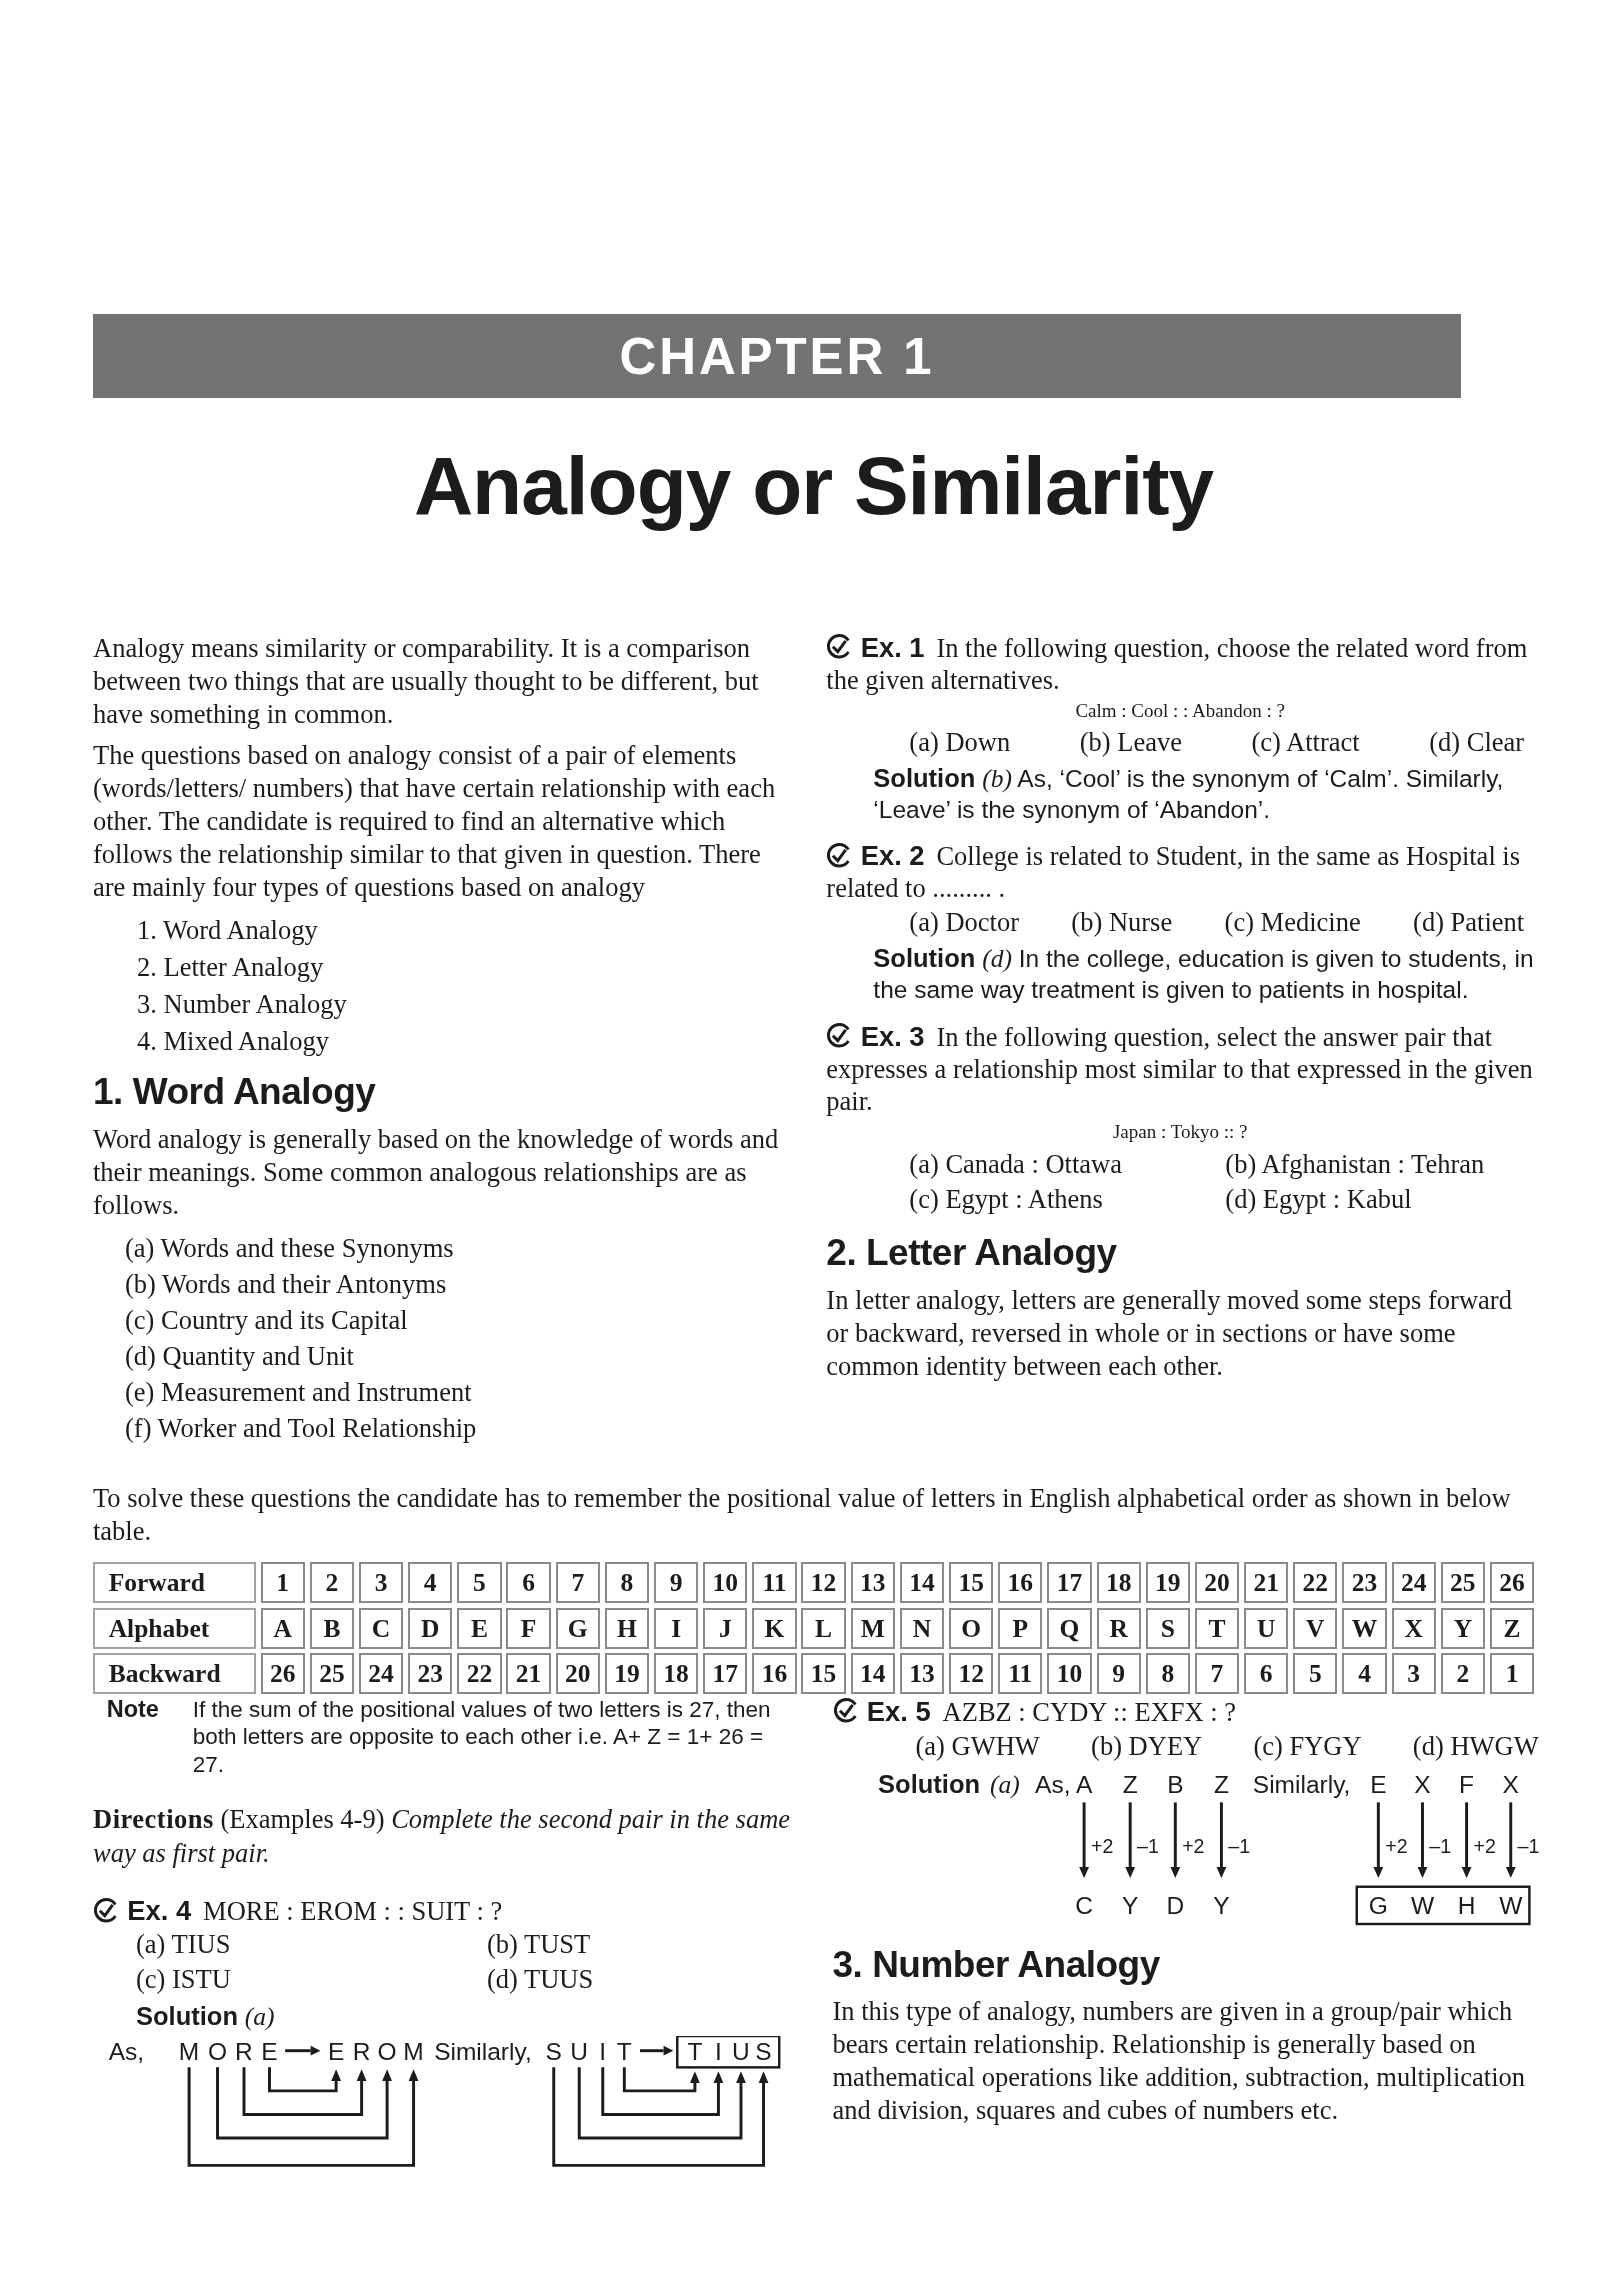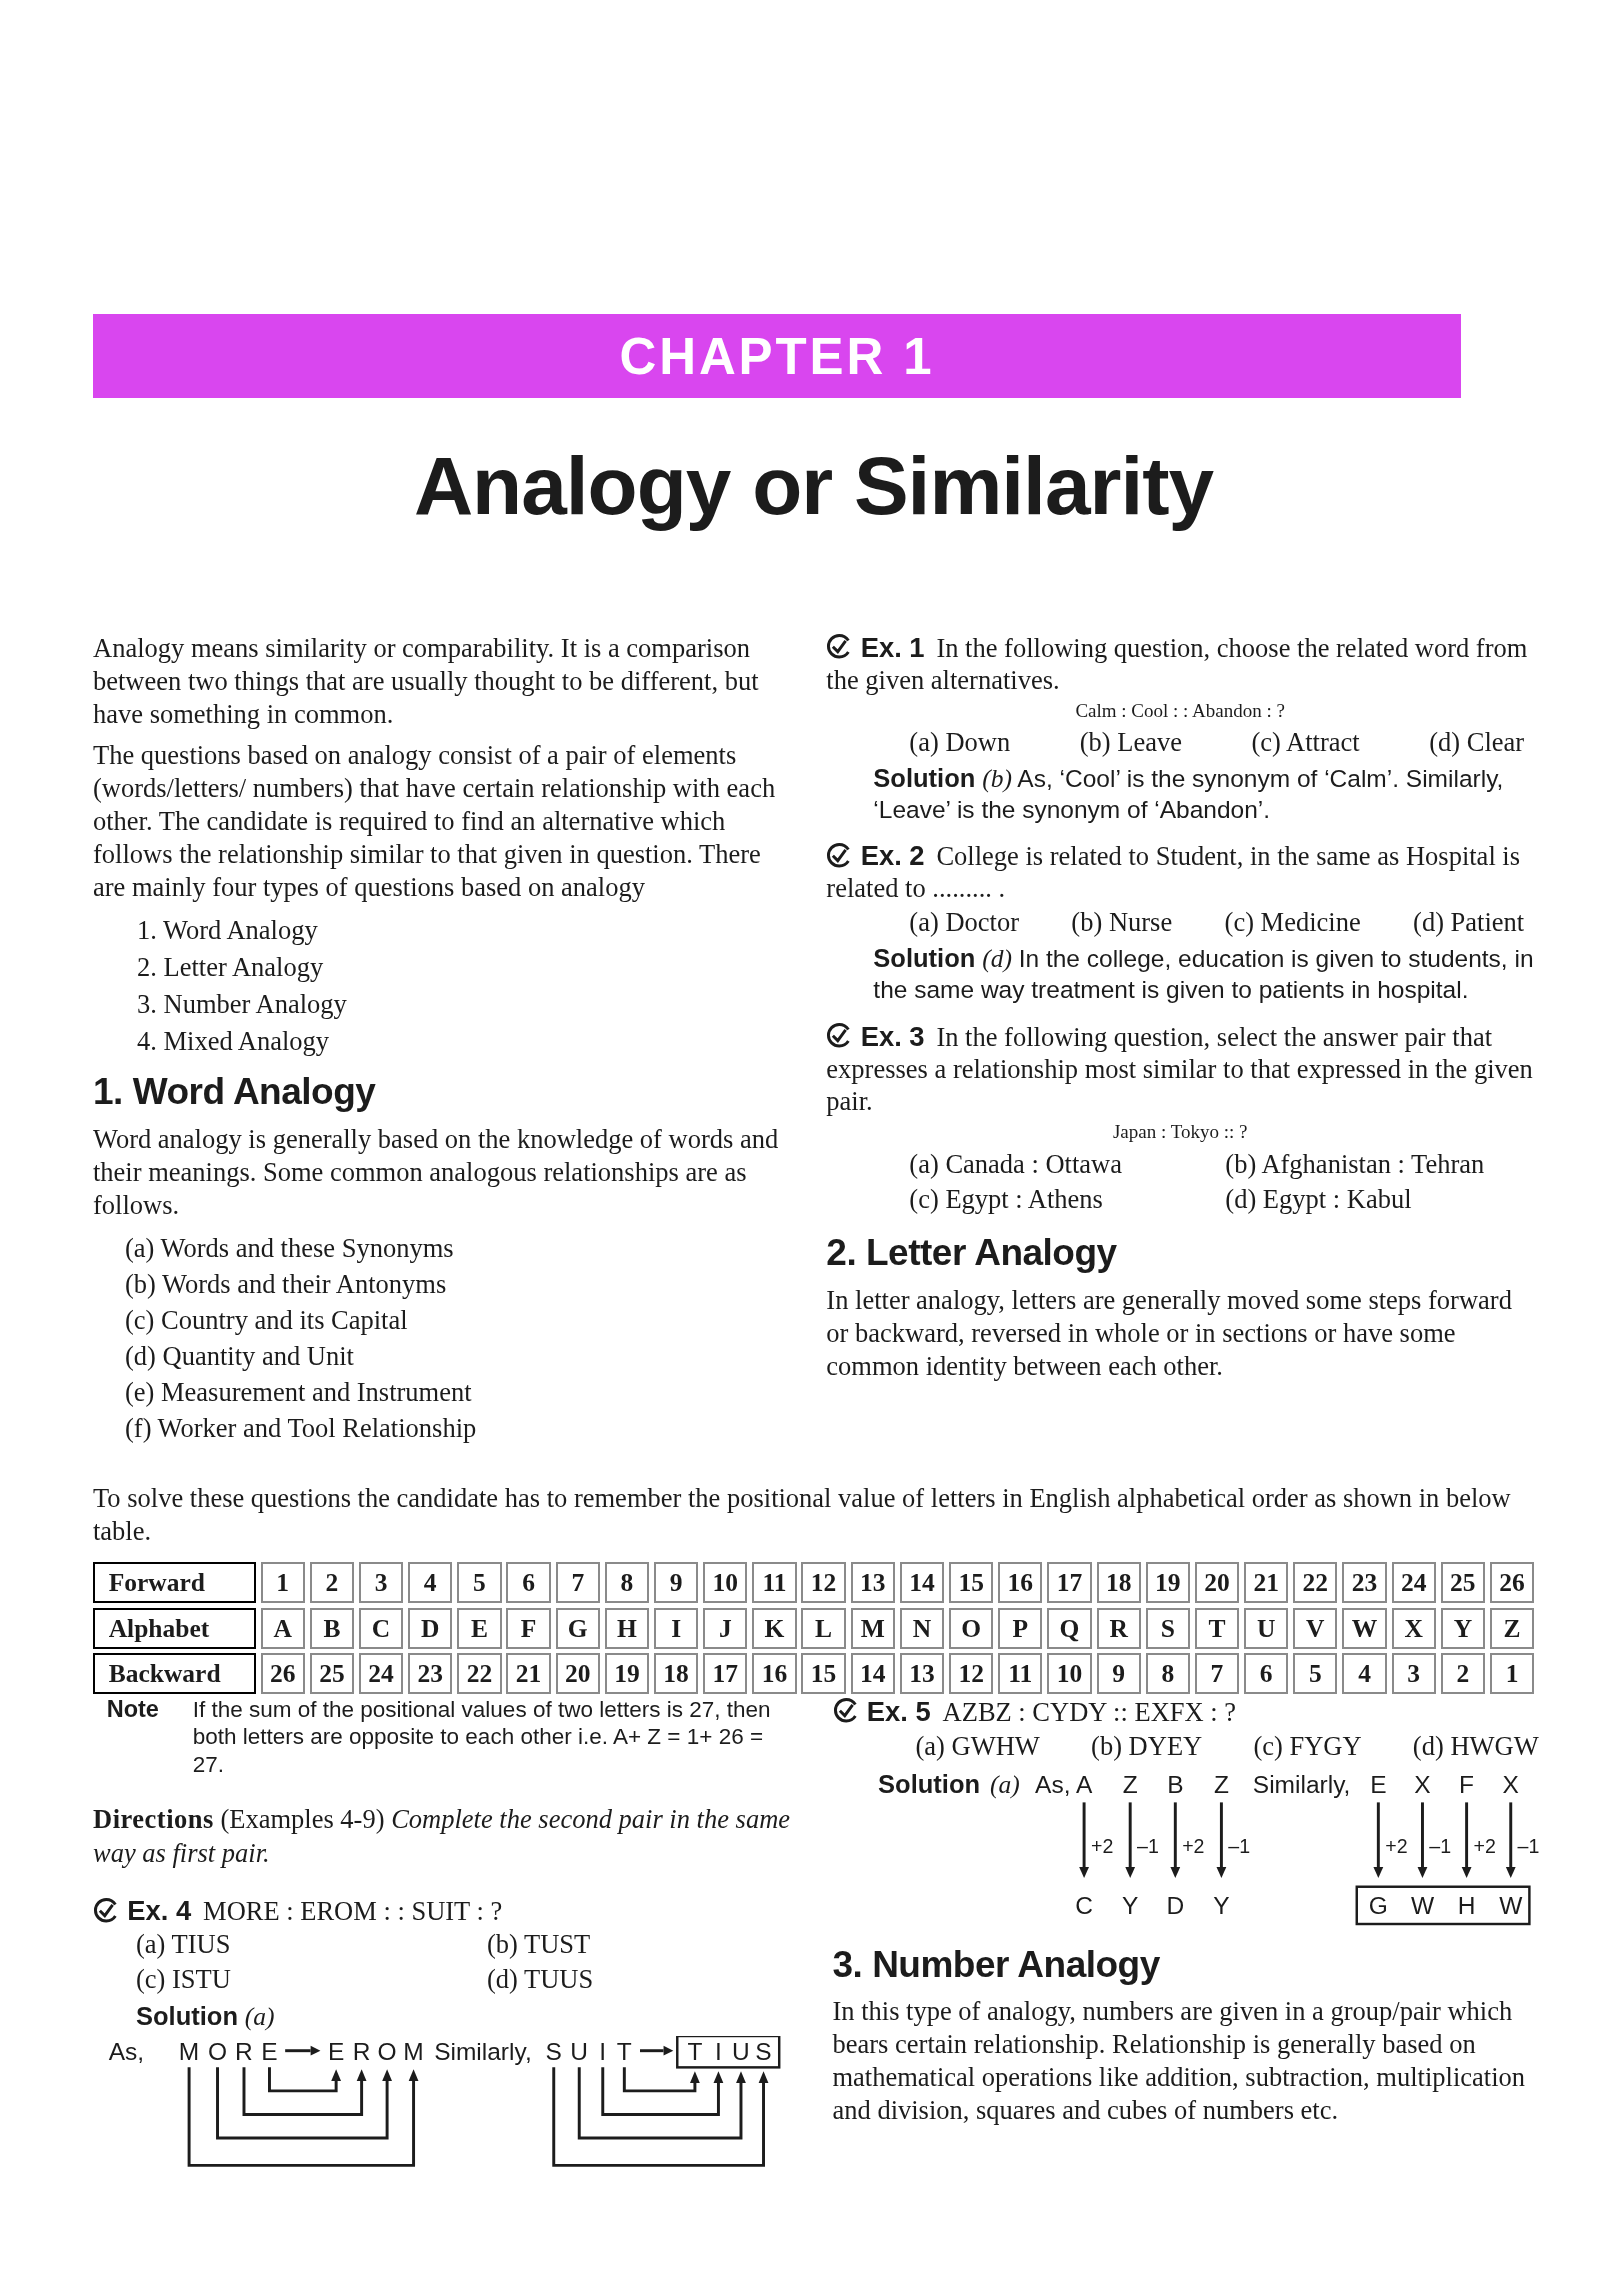--- a/index.html
+++ b/index.html
@@ -1,18 +1,18 @@
 <!DOCTYPE html>
 <html><head>
 <meta charset="utf-8">
 <style>
   html,body{margin:0;padding:0;background:#ffffff;}
   .page{position:relative;width:1620px;height:2293px;background:#ffffff;color:#1c1c1c;
         font-family:"Liberation Serif",serif;overflow:hidden;}
-  .chapter-bar{position:absolute;left:93px;top:314px;width:1368px;height:84px;background:#d946ef;
+  .chapter-bar{position:absolute;left:93px;top:314px;width:1368px;height:84px;background:#737373;
         display:flex;align-items:center;justify-content:center;}
   .chapter-bar span{color:#ffffff;font-family:"Liberation Sans",sans-serif;font-weight:bold;
         font-size:51px;letter-spacing:2.9px;}
   .page-title{position:absolute;left:93px;top:439px;width:1441px;text-align:center;
         font-family:"Liberation Sans",sans-serif;font-weight:bold;font-size:82px;letter-spacing:-1px;}
   .cols{position:absolute;left:93px;width:1441px;display:flex;gap:16px;}
   .cols-top{top:632px;}
   .cols-bottom{top:1696px;}
   .col-l{width:700px;margin-right:25.5px;}
   .col-r{width:716px;}
@@ -29,21 +29,21 @@
   .opts-row{display:flex;justify-content:space-between;margin:2px 9.8px 2px 83px;font-size:26.5px;line-height:33px;}
   .opts-grid{display:grid;grid-template-columns:316px auto;margin-left:83px;font-size:26.5px;line-height:35px;}
   .opts-grid-l{display:grid;grid-template-columns:351px auto;margin-left:43px;font-size:26.5px;line-height:35px;}
   .sol{font-family:"Liberation Sans",sans-serif;font-size:24.5px;line-height:31px;margin:3.9px 0 0 47px;}
   .sol b{font-size:25.5px;}
   .sol i{font-family:"Liberation Serif",serif;font-size:25.5px;}
   .sol-l{margin-left:43px;}
   .mid{position:absolute;left:93px;top:1482px;width:1441px;}
   .atable{margin-top:13.7px;}
   .trow{display:flex;margin-bottom:4.9px;}
-  .tlabel{width:145px;border:2px solid #000000;font-weight:bold;font-size:25.5px;height:37px;
+  .tlabel{width:145px;border:2px solid #a3a3a3;font-weight:bold;font-size:25.5px;height:37px;
         line-height:37px;padding-left:13.7px;margin-right:4.9px;flex:none;}
   .tcell{flex:1;border:2px solid #8a8a8a;text-align:center;font-weight:bold;font-size:25.5px;
         height:37px;line-height:37px;margin-right:4.9px;}
   .trow .tcell:last-child{margin-right:0;}
   .note-row{display:flex;font-family:"Liberation Sans",sans-serif;font-size:22.5px;line-height:27.4px;}
   .note-label{font-weight:bold;font-size:23.5px;width:86px;padding-left:13.7px;flex:none;}
   .note-text{flex:1;}
   .directions{font-size:26.5px;line-height:34px;margin:23.5px 0 0 0;}
   .directions b{letter-spacing:0.5px;}
   .ex4-block{margin-top:25.5px;}

